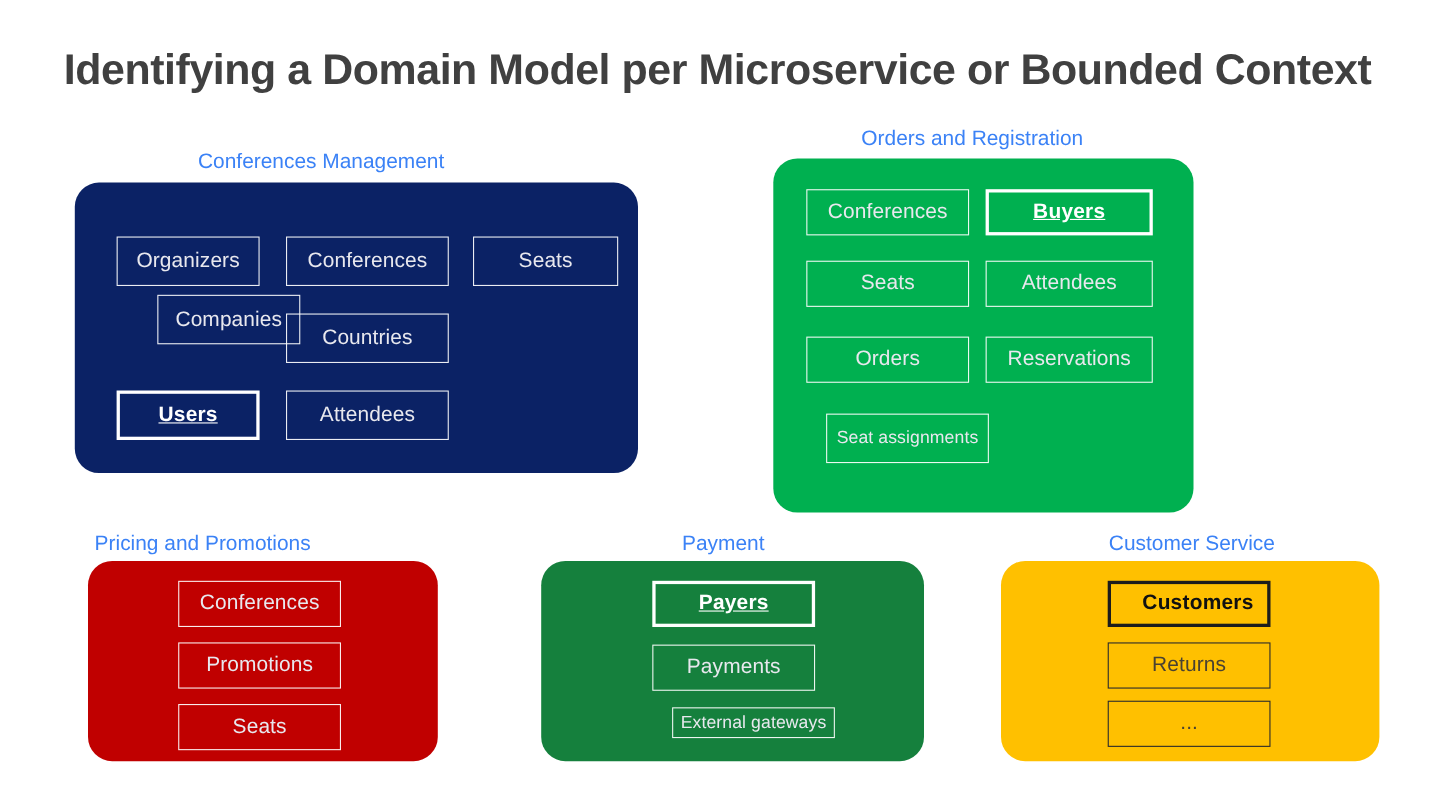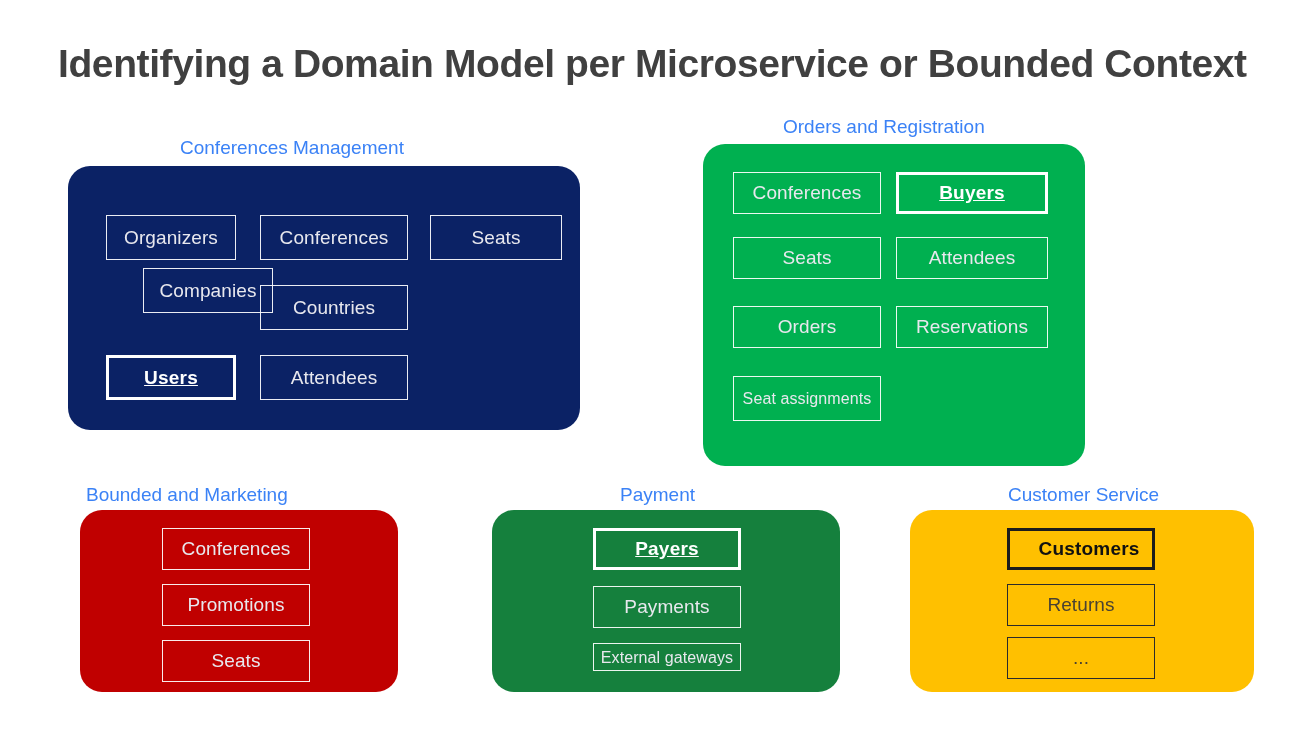--- a/index.html
+++ b/index.html
@@ -78,20 +78,21 @@
   .entity.dark.highlight {
     border: 3.6px solid #1c1c1c;
     color: #111111;
     font-weight: 700;
     letter-spacing: 0.2px;
     padding-left: 16px;
   }
   .entity.two-line {
     font-size: 16px;
     line-height: 19px;
+    margin-left: 18px;
   }
 
   
   .panel-blue   { background: #0b2265; }
   .panel-green  { background: #00b050; }
   .panel-red    { background: #c00000; }
   .panel-purple { background: #15803d; }
   .panel-yellow { background: #ffc000; }
 </style>
 </head>
@@ -119,21 +120,21 @@
     <div class="entity light highlight" style="left:193px; top:28px; width:152px; height:42px;">Buyers</div>
     <div class="entity light" style="left:30px;  top:93px;  width:148px; height:42px;">Seats</div>
     <div class="entity light" style="left:193px; top:93px;  width:152px; height:42px;">Attendees</div>
     <div class="entity light" style="left:30px;  top:162px; width:148px; height:42px;">Orders</div>
     <div class="entity light" style="left:193px; top:162px; width:152px; height:42px;">Reservations</div>
     <div class="entity light two-line" style="left:30px; top:232px; width:148px; height:45px;">Seat assignments</div>
   </div>
 </div>
 
 <div class="context-group">
-  <div class="context-label" style="left:86px; top:484px;">Bounded and Marketing</div>
+  <div class="context-label" style="left:86px; top:484px;">Pricing and Promotions</div>
   <div class="context-panel panel-red" style="left:80px; top:510px; width:318px; height:182px;">
     <div class="entity light" style="left:82px; top:18px;  width:148px; height:42px;">Conferences</div>
     <div class="entity light" style="left:82px; top:74px;  width:148px; height:42px;">Promotions</div>
     <div class="entity light" style="left:82px; top:130px; width:148px; height:42px;">Seats</div>
   </div>
 </div>
 
 <div class="context-group">
   <div class="context-label" style="left:620px; top:484px;">Payment</div>
   <div class="context-panel panel-purple" style="left:492px; top:510px; width:348px; height:182px;">

